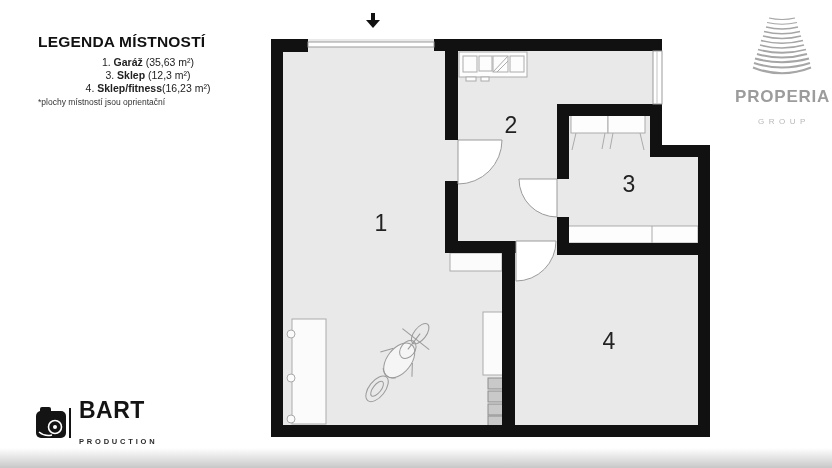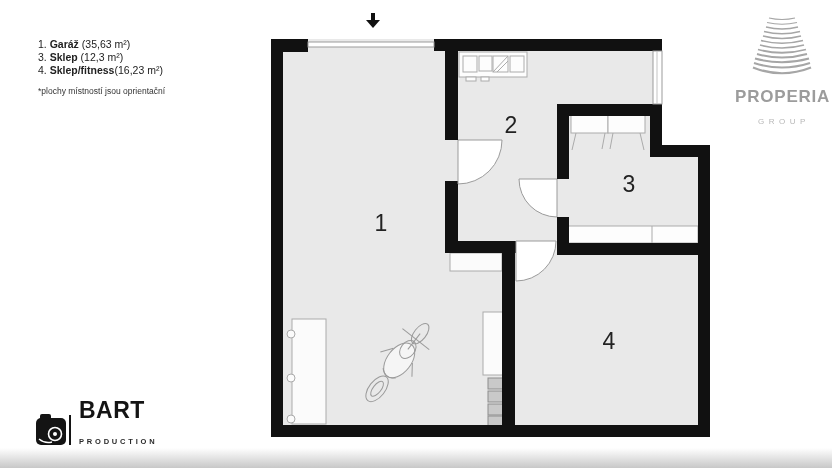--- a/index.html
+++ b/index.html
@@ -3,31 +3,31 @@
 <meta charset="utf-8">
 <style>
   html,body{margin:0;padding:0;background:#fff;}
   .stage{position:relative;width:832px;height:468px;background:#ffffff;overflow:hidden;
          font-family:"Liberation Sans",sans-serif;color:#1a1a1a;}
 
   
   .legend{position:absolute;left:38px;top:33px;width:220px;}
   .legend-title{font-size:15.5px;font-weight:700;letter-spacing:.2px;color:#111;}
   .legend-items{list-style:none;margin:5px 0 0 0;padding:0;}
-  .legend-items li{font-size:10.5px;line-height:13px;color:#222;white-space:pre;}
+  .legend-items li{font-size:10.5px;line-height:13px;color:#222;white-space:pre;text-align:center;}
   .legend-items .nm{font-weight:700;}
-  .legend-note{font-size:8.5px;color:#333;margin-top:9px;}
+  .legend-note{font-size:8.5px;color:#333;margin-top:2px;}
 
   
   .properia{position:absolute;left:735px;top:15px;width:94px;text-align:center;}
   .properia-name{font-size:17px;font-weight:700;color:#9c9c9c;letter-spacing:.8px;margin-top:2px;}
   .properia-sub{font-size:8px;color:#b7b7b7;letter-spacing:4.5px;margin-top:10px;padding-left:4px;}
 
   
-  .bart{position:absolute;left:36px;top:399px;display:flex;align-items:flex-end;}
+  .bart{position:absolute;left:36px;top:399px;display:flex;align-items:center;}
   .bart-text{margin-left:5px;}
   .bart-name{font-size:23px;font-weight:700;color:#141414;line-height:22px;letter-spacing:.5px;}
   .bart-sub{font-size:7.5px;font-weight:600;color:#2a2a2a;letter-spacing:2.8px;margin-top:16px;}
 
   .plan-svg{position:absolute;left:0;top:0;}
   .bottom-fade{position:absolute;left:0;right:0;bottom:0;height:20px;
      background:linear-gradient(to bottom, rgba(255,255,255,0), rgba(145,145,145,.5));}
 </style>
 </head>
 <body>
@@ -127,20 +127,21 @@
 
     <g font-family="Liberation Sans, sans-serif" font-size="23" fill="#222222" text-anchor="middle">
       <text x="381" y="231">1</text>
       <text x="511" y="133">2</text>
       <text x="629" y="192">3</text>
       <text x="609" y="349">4</text>
     </g>
   </svg>
 
   <div class="legend">
+    <div class="legend-title">LEGENDA MÍSTNOSTÍ</div>
     <ul class="legend-items">
       <li><span>1.</span> <span class="nm">Garáž</span><span> (35,63 m²)</span></li>
       <li><span>3.</span> <span class="nm">Sklep</span><span> (12,3 m²)</span></li>
       <li><span>4.</span> <span class="nm">Sklep/fitness</span><span>(16,23 m²)</span></li>
     </ul>
     <div class="legend-note">*plochy místností jsou oprientační</div>
   </div>
 
   <div class="properia">
     <svg width="84" height="66" viewBox="0 0 84 66">

